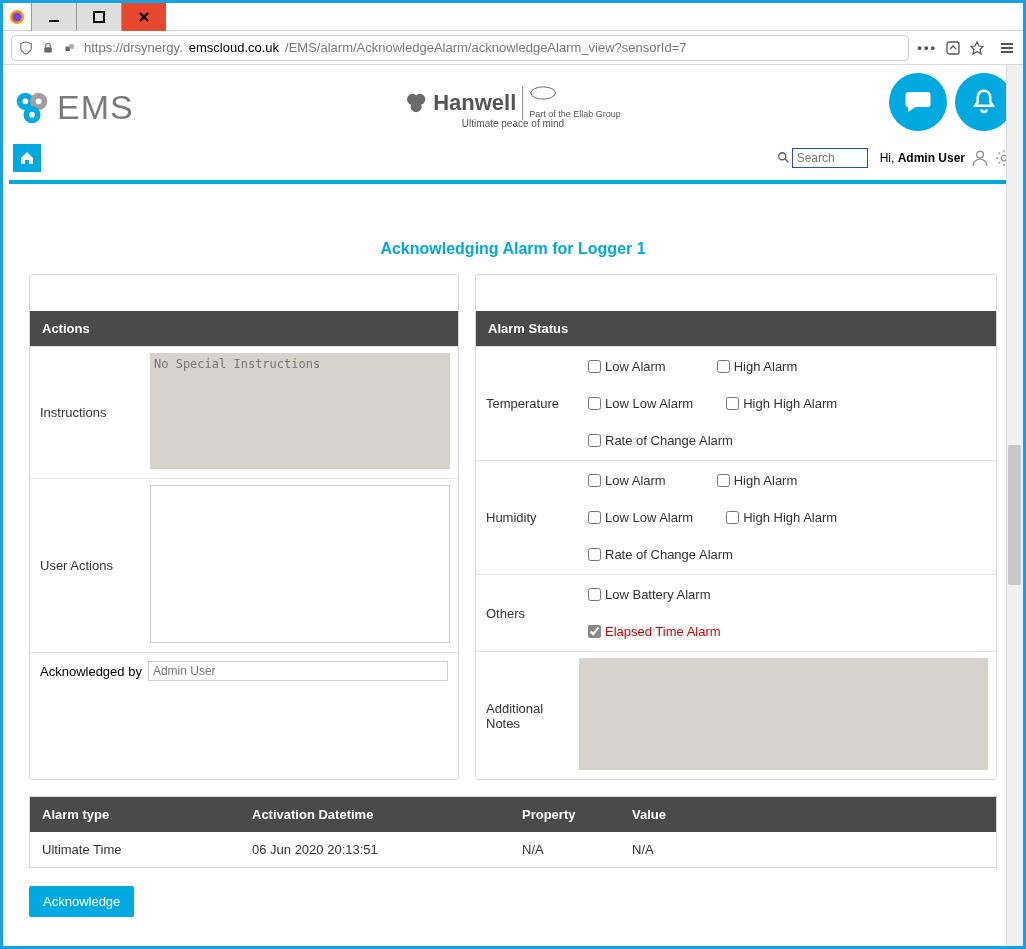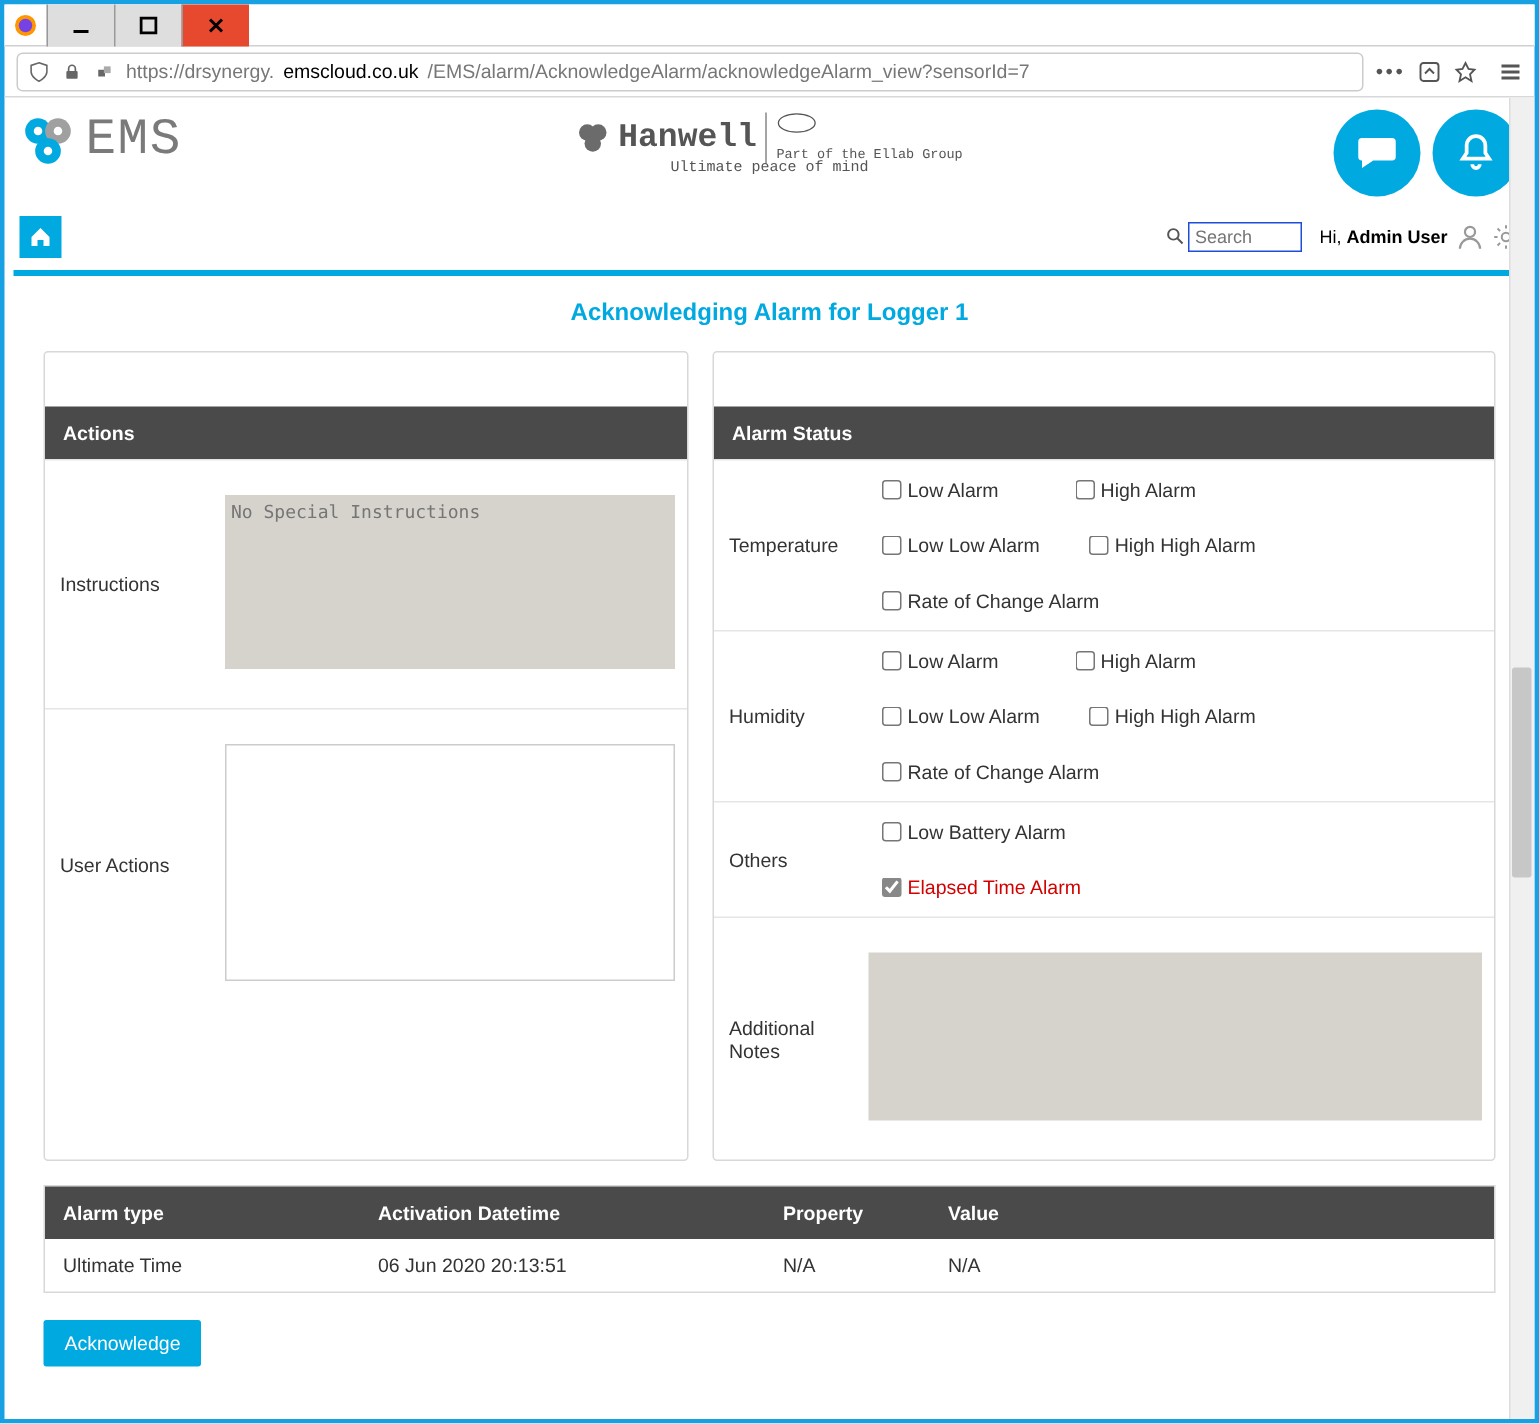--- a/index.html
+++ b/index.html
@@ -12,45 +12,45 @@
   .tb-btn.min { background:#dedede;}
   .tb-btn.max { background:#dedede;}
   .tb-btn.close { background:#e6492d; color:#000;}
   .urlbar { height:34px; display:flex; align-items:center; padding:0 8px; border-bottom:1px solid #d8d8d8; gap:8px;}
   .url-input { flex:1; display:flex; align-items:center; border:1px solid #ccc; border-radius:4px; height:26px; padding:0 6px; font-size:13px; color:#777; gap:6px;}
   .url-input .domain { color:#000;}
   .icon-sm { width:16px; height:16px; color:#666; display:flex; align-items:center; justify-content:center;}
   .hdots { letter-spacing:2px; font-weight:bold; color:#555;}
   .page { flex:1; overflow:auto; position:relative;}
   .content { padding:0 0 0 0;}
-  .brandbar { display:flex; align-items:flex-start; padding:10px 10px 0 10px; position:relative; height:75px;font-family:Liberation Mono, monospace;}
+  .brandbar { display:flex; align-items:center; padding:10px 10px 0 10px; position:relative; height:75px;}
   .ems-logo { display:flex; align-items:center; gap:6px;}
   .ems-logo .circles svg { width:38px; height:38px;}
   .ems-logo .ems-text { font-size:34px; font-weight:400; color:#7a7a7a; letter-spacing:1px;}
   .hanwell { position:absolute; left:50%; transform:translateX(-50%); text-align:center;}
   .big-circle { width:58px; height:58px; border-radius:50%; background:#00a9e0; display:flex; align-items:center; justify-content:center; color:#fff; margin-left:8px;}
   .big-circles { position:absolute; right:10px; top:8px; display:flex;}
   .toolbar2 { display:flex; align-items:center; padding:4px 10px 8px 10px;}
   .home-btn { width:28px; height:28px; background:#00a9e0; display:flex; align-items:center; justify-content:center; color:#fff; }
   .spacer { flex:1;}
   .search-box { border:1px solid #1d4ed8; height:20px; width:76px; font-size:12px; color:#999; padding:0 4px;}
   .hi { font-size:12px; margin-left:12px;}
   .hi b { font-weight:bold;}
   .small-icon { width:18px; height:18px; color:#999; margin-left:6px;}
   .blue-line { height:4px; background:#00a9e0; margin:0 6px;}
-  .page-title { text-align:center; color:#00a9e0; font-weight:bold; font-size:16px; padding:16px 0;}
+  .page-title { text-align:center; color:#00a9e0; font-weight:bold; font-size:16px; padding:16px 0;margin-top:40px;}
   .panels { display:flex; gap:16px; padding:0 26px;}
   .panel { border:1px solid #d8d8d8; border-radius:3px; background:#fff;}
   .panel-header { background:#4a4a4a; color:#fff; font-weight:bold; padding:10px 12px; font-size:13px;margin-top:36px;}
   .left-panel { width:430px;}
   .right-panel { flex:1;}
   .row { display:flex; border-top:1px solid #e5e5e5;}
   .row:first-of-type { border-top:none;}
   .row-label { width:112px; padding:12px 8px 12px 10px; font-size:13px; color:#333; display:flex; align-items:center;}
-  .row-body { flex:1; padding:23px 8px;}
+  .row-body { flex:1; padding:6px 8px;}
   .gray-ta { width:100%; height:116px; background:#d6d3cd; border:none; resize:none; padding:4px; font-size:12px; color:#777;}
   .white-ta { width:100%; height:158px; border:1px solid #ccc; resize:none; padding:4px; font-size:12px;}
   .ack-row { display:flex; align-items:center; padding:8px 10px; border-top:1px solid #e5e5e5; font-size:13px;}
   .ack-input { flex:1; margin-left:6px; border:1px solid #ccc; height:20px; padding:0 4px; color:#777; font-size:12px;}
   .check-grid { display:flex; flex-direction:column; gap:22px; padding:12px 0;}
   .check-row { display:flex; gap:33px;}
   .cb { display:flex; align-items:center; gap:4px; font-size:13px; color:#333;}
   .cb input { width:13px; height:13px; accent-color:#888;}
   .cb.red { color:#d40000;}
   .notes-ta { width:100%; height:112px; background:#d6d3cd; border:none; resize:none;}
@@ -225,20 +225,24 @@
         <div class="panel left-panel">
           <div class="panel-header">Actions</div>
           <div class="row">
             <div class="row-label">Instructions</div>
             <div class="row-body"><textarea class="gray-ta" readonly="" placeholder="No Special Instructions" style=""></textarea></div>
           </div>
           <div class="row">
             <div class="row-label">User Actions</div>
             <div class="row-body"><textarea class="white-ta" style=""></textarea></div>
           </div>
+          <div class="ack-row">
+            <span>Acknowledged by</span>
+            <input class="ack-input" value="Admin User" style="">
+          </div>
         </div>
 
         <div class="panel right-panel">
           <div class="panel-header">Alarm Status</div>
 
           <div class="row">
             <div class="row-label">Temperature</div>
             <div class="row-body check-grid">
               <div class="check-row">
                 <label class="cb">

